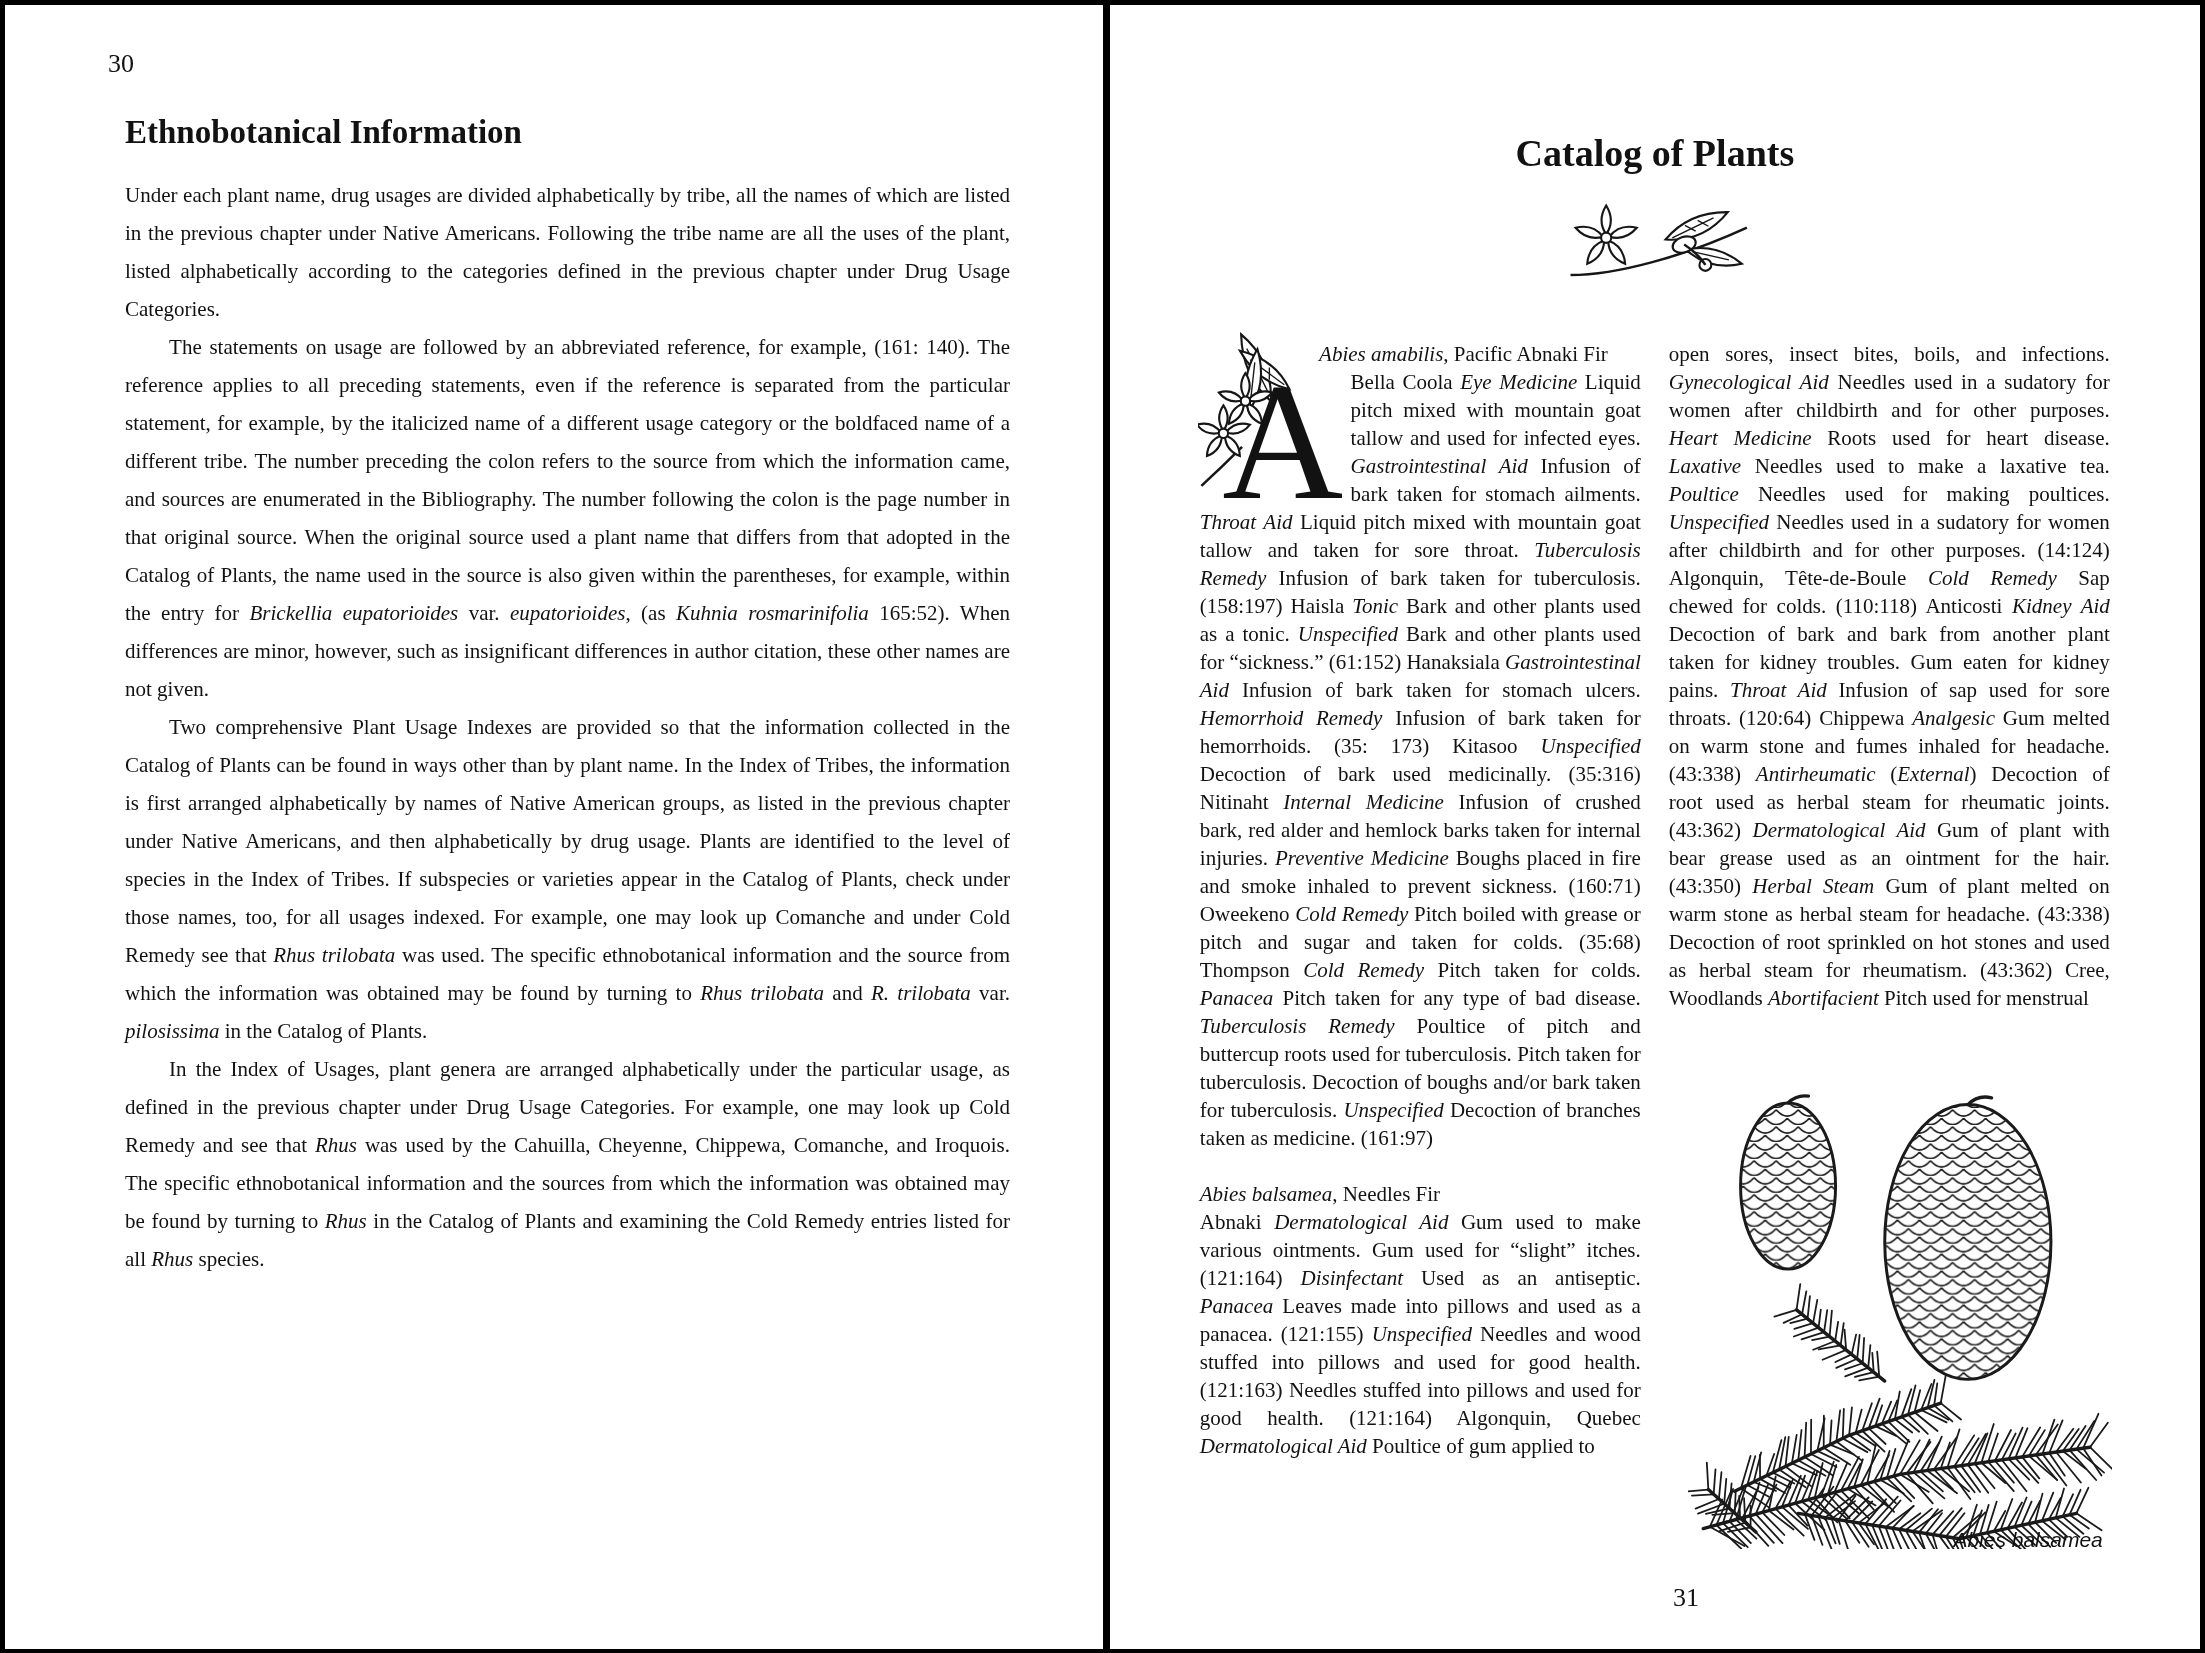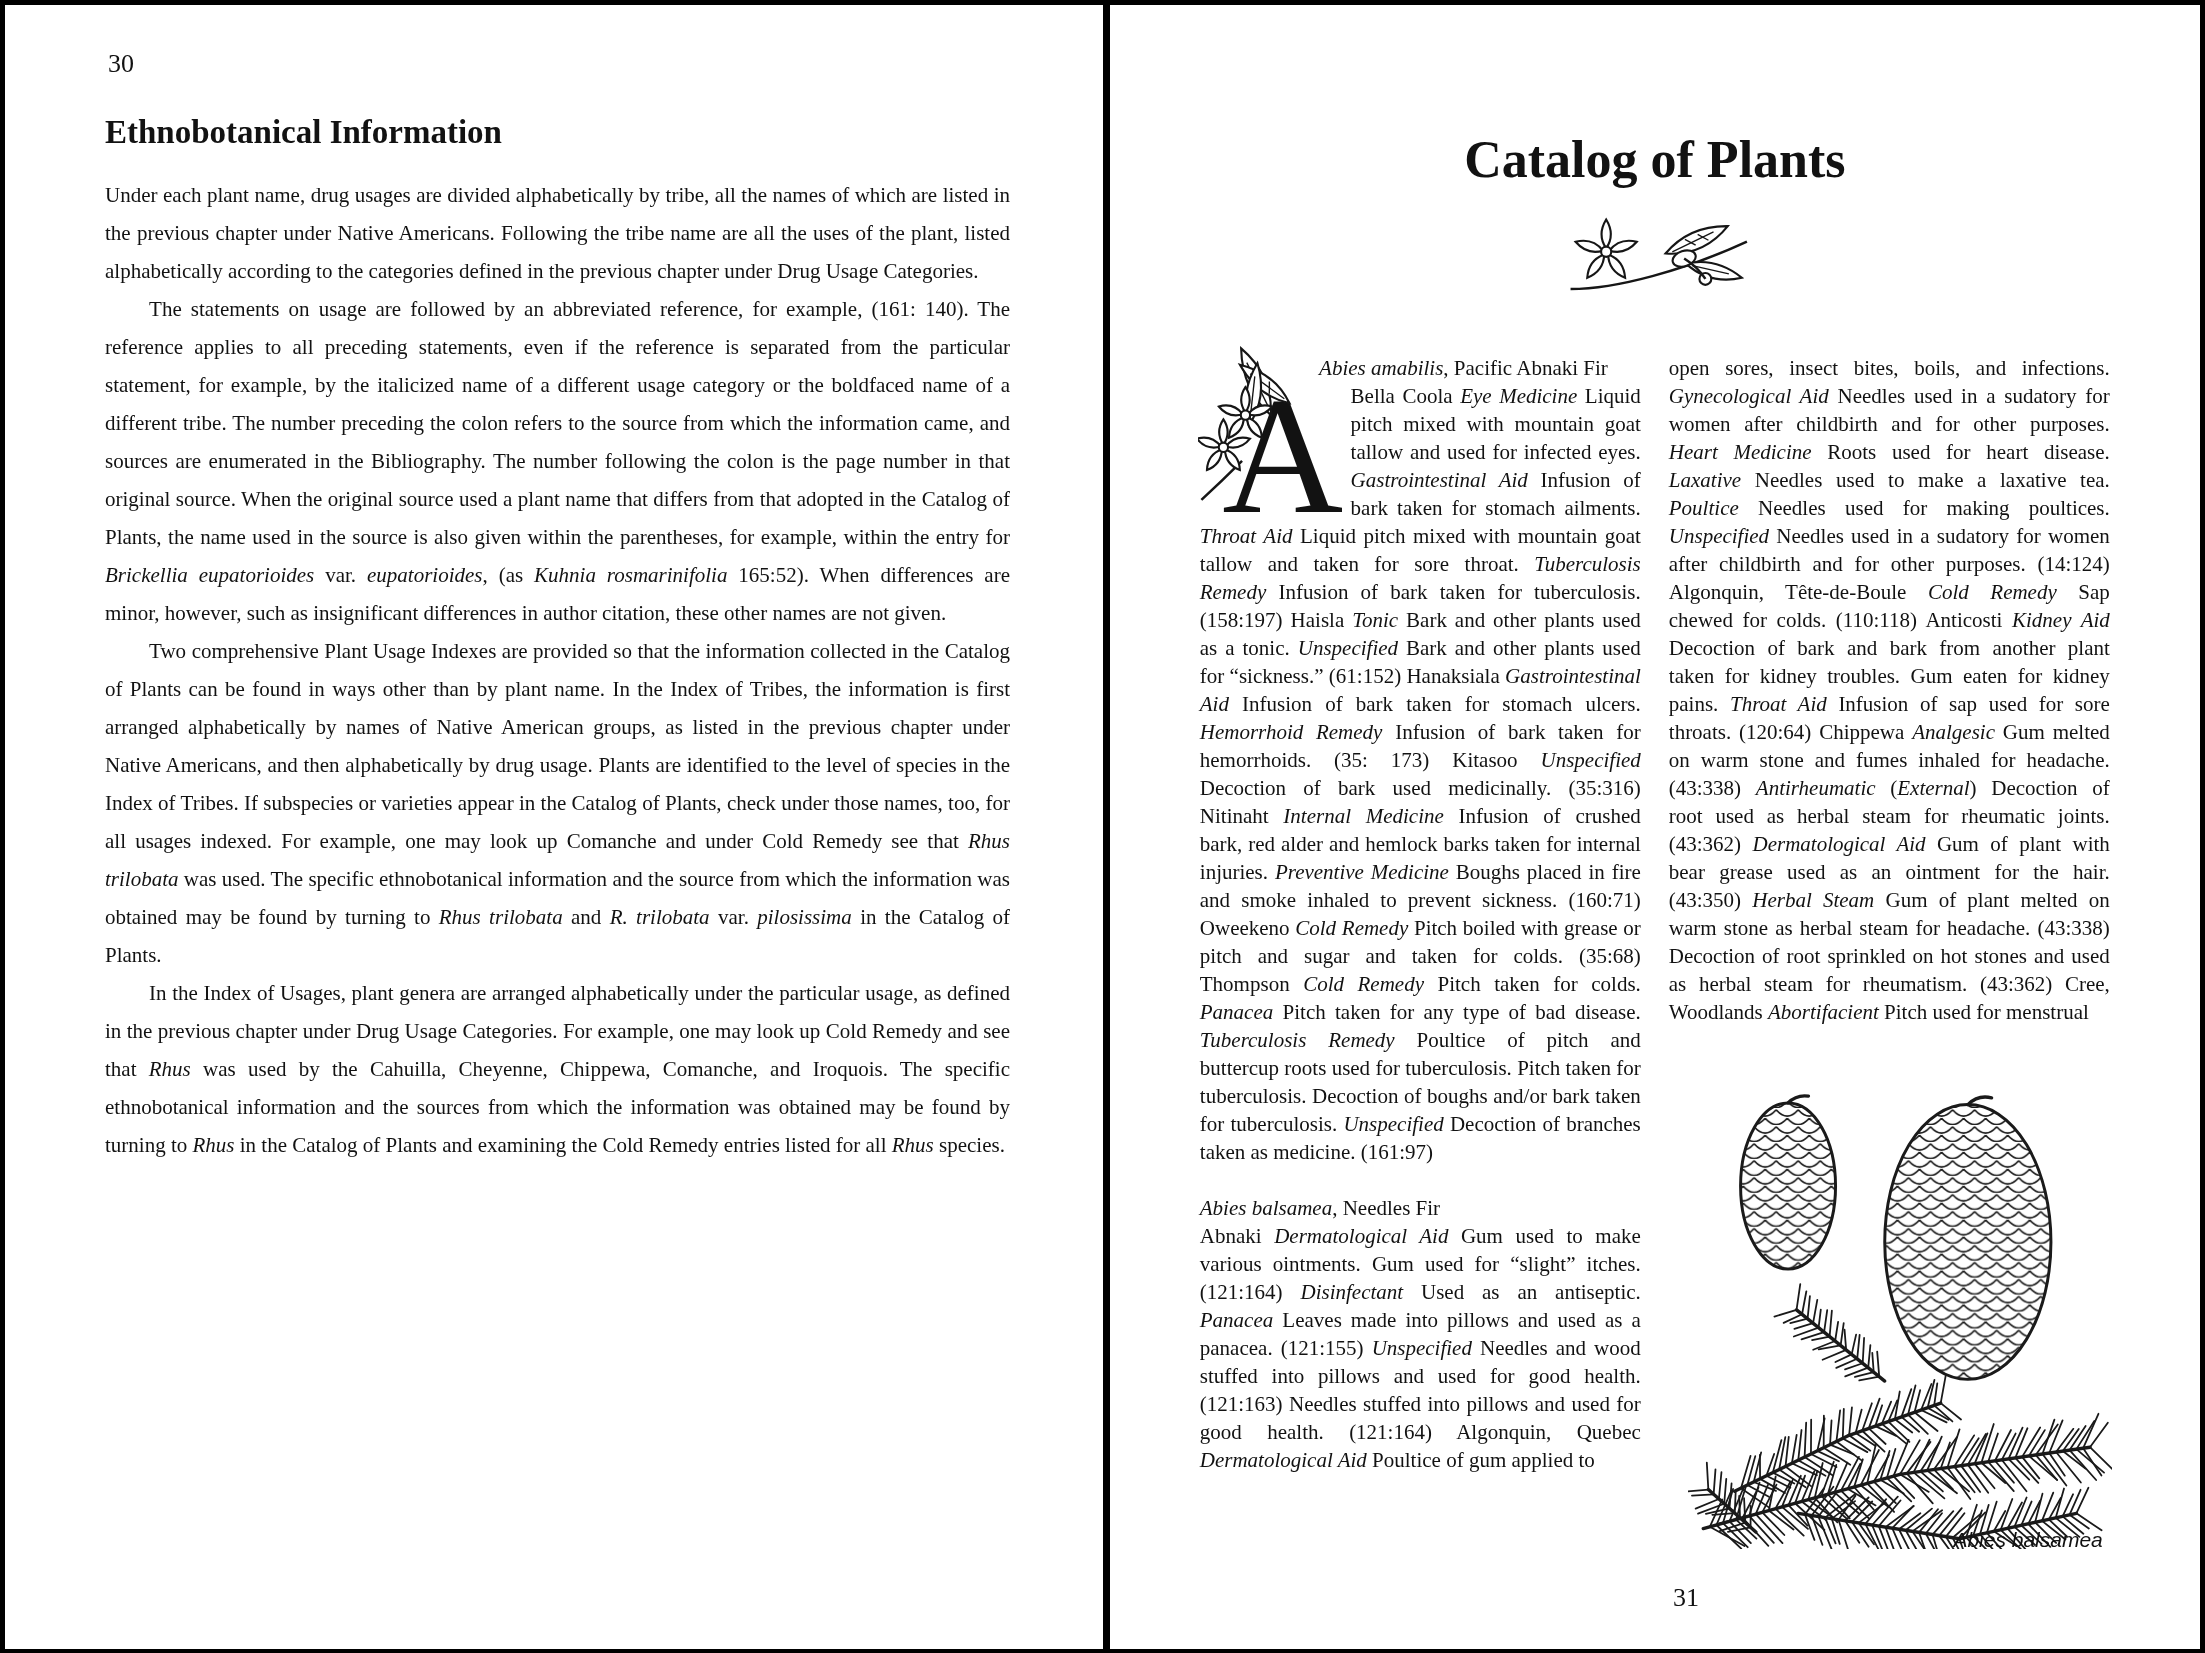--- a/index.html
+++ b/index.html
@@ -13,29 +13,29 @@
   .page-left{ flex:0 0 1098px;border-radius:9px; }
   .spine{ flex:0 0 6.8px; background:#000; height:100%; }
   .page-right{ flex:1 1 auto; }
 
   
   .folio-left{ position:absolute; left:103px; top:44px; font-size:26px; }
   .running-head{
     position:absolute; top:49px; left:144px; width:861px;
     text-align:center; font-size:18.7px; letter-spacing:2.5px;
   }
-  .lp-content{ padding:109px 93px 0 100px; }
+  .lp-content{ padding:109px 93px 0 100px;margin-left:20px; }
   .lp-heading{ font-size:33px; font-weight:bold; margin-bottom:25.4px; }
   .lp-content p{ font-size:21px; line-height:38px; text-align:justify; }
   p.ind{ text-indent:2.1em; }
   .ital{ font-style:italic; }
   .bold{ font-weight:normal; }
 
   
-  .rp-title{ margin-top:129px; text-align:center; font-size:52px; font-weight:bold; line-height:1; }
+  .rp-title{ margin-top:129px; text-align:center; font-size:38px; font-weight:bold; line-height:1; }
   .ornament{ display:block; margin:25.4px auto 0; }
   .cols{ display:flex; gap:28px; padding:0 90px; margin-top:53px; }
   .col{ flex:0 0 441px; font-size:21px; line-height:28px; text-align:justify; }
   .entry-head{ padding-left:1.5em; text-indent:-1.5em; text-align:left; }
   .entry2{ margin-top:28px; }
   .dropcap-box{ float:left; width:144px; height:207px; margin:-39px 8.5px 0 -1.7px; }
   .dropA{ font-family:"Liberation Serif", serif; font-size:198px; fill:#121212; }
   .petal{ fill:#fff; stroke:#161616; stroke-width:2.5; }
   .fcore{ fill:#fff; stroke:#161616; stroke-width:2.5; }
   .leaf{ fill:#fff; stroke:#161616; stroke-width:2.5; }

